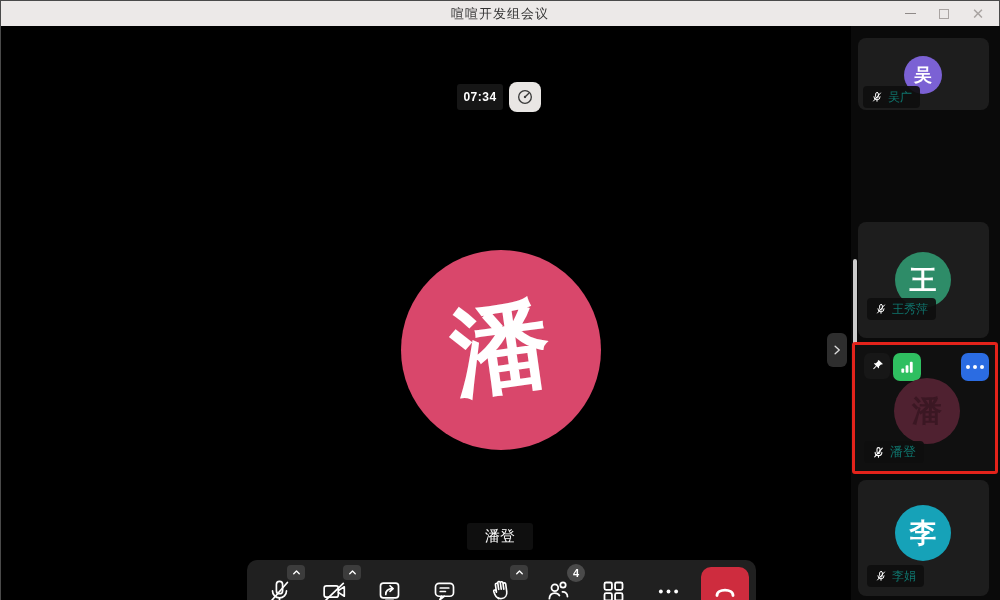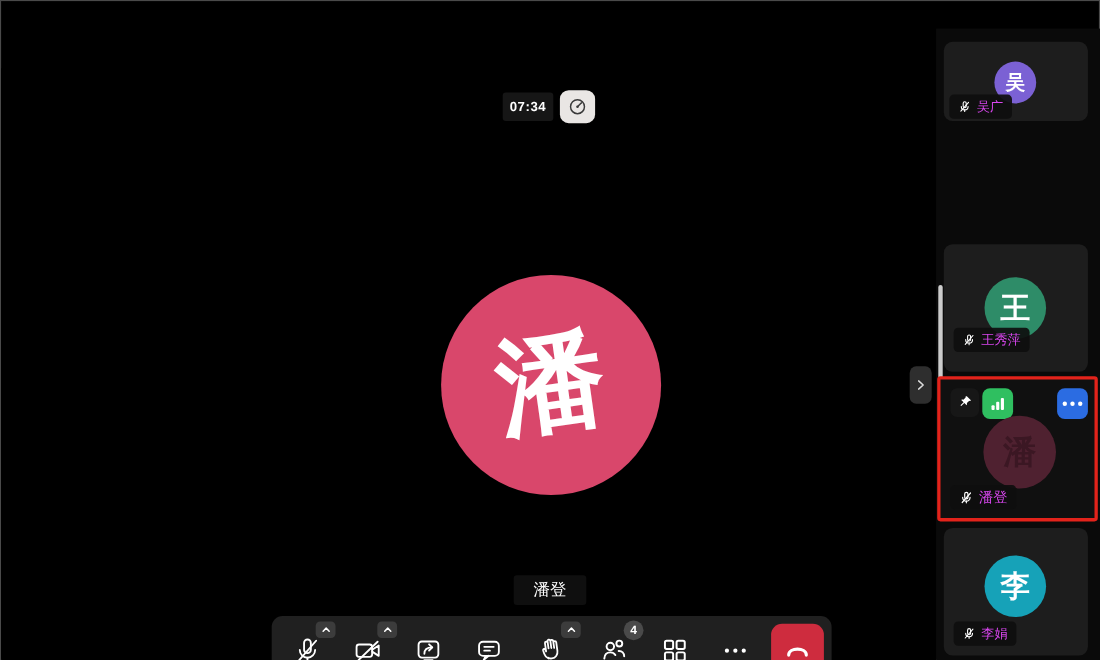--- a/index.html
+++ b/index.html
@@ -34,41 +34,55 @@
   .tb-chev { position:absolute; top:5px; width:18px; height:15px; background:#3c3c3c; border-radius:4px; display:flex; align-items:center; justify-content:center; }
   .tb-badge { position:absolute; left:320px; top:4px; width:18px; height:18px; background:#4a4a4a; border-radius:50%; color:#fff; font-size:11px; font-weight:bold; display:flex; align-items:center; justify-content:center; }
   .hangup-btn { position:absolute; left:454px; top:7px; width:48px; height:48px; background:#ce2c3e; border-radius:10px; display:flex; align-items:center; justify-content:center; }
 
   
   .sidebar { position:absolute; left:850px; top:25px; width:150px; height:575px; background:#0a0a0a; }
   .scroll-thumb { position:absolute; left:2px; top:233px; width:4px; height:115px; background:#cccccc; border-radius:2px; }
 
   .tile { position:absolute; left:7px; width:131px; background:#1d1d1d; border-radius:8px; }
   .tile-avatar { position:absolute; border-radius:50%; display:flex; align-items:center; justify-content:center; color:#fff; font-weight:bold; }
-  .name-chip { position:absolute; height:22px; background:rgba(14,14,14,.92); border-radius:4px; display:flex; align-items:center; gap:5px; padding:0 8px; color:#d946ef; font-size:12px; white-space:nowrap; }
+  .name-chip { position:absolute; height:22px; background:rgba(14,14,14,.92); border-radius:4px; display:flex; align-items:center; gap:5px; padding:0 8px; color:#0f766e; font-size:12px; white-space:nowrap; }
 
   .av-purple { background:#7b61d4; }
   .av-green  { background:#2e8c68; }
   .av-teal   { background:#16a2b8; }
   .av-dim    { background:#4f2130; }
   .av-dim span { color:#3b1723; }
 
   .tile-hl { position:absolute; left:1px; top:316px; width:146px; height:132px; background:#101010; border:3px solid #e3231b; border-radius:3px; }
   .hl-btn { position:absolute; top:8px; display:flex; align-items:center; justify-content:center; border-radius:7px; }
   .hl-pin { left:9px; width:26px; height:26px; background:#171717; border-radius:6px; }
   .hl-signal { left:38px; width:28px; height:28px; background:#2fbf60; }
   .hl-more { left:106px; width:28px; height:28px; background:#2b6ce2; }
   .dots { display:flex; gap:3px; }
   .dots i { width:4px; height:4px; border-radius:50%; background:#fff; display:block; }
 </style>
 </head>
 <body>
 
 <div class="window">
 
+  <div class="titlebar">
+    <span class="title">喧喧开发组会议</span>
+    <div class="win-controls">
+      <div class="win-btn">
+          <span class="glyph-min"></span>
+        </div>
+      <div class="win-btn">
+          <span class="glyph-max"></span>
+        </div>
+      <div class="win-btn">
+          <span class="glyph-close">✕</span>
+        </div>
+    </div>
+  </div>
 
   <div class="stage">
 
     <div class="timer-pill">07:34</div>
     <div class="gauge-btn">
       <svg width="20" height="20" viewBox="0 0 24 24">
           <g stroke="#3a3a3a" stroke-width="1.6" fill="none" stroke-linecap="round">
             <circle cx="12" cy="12" r="7.6"></circle>
             <path d="M12 12l4.3-4.3"></path>
           </g>

